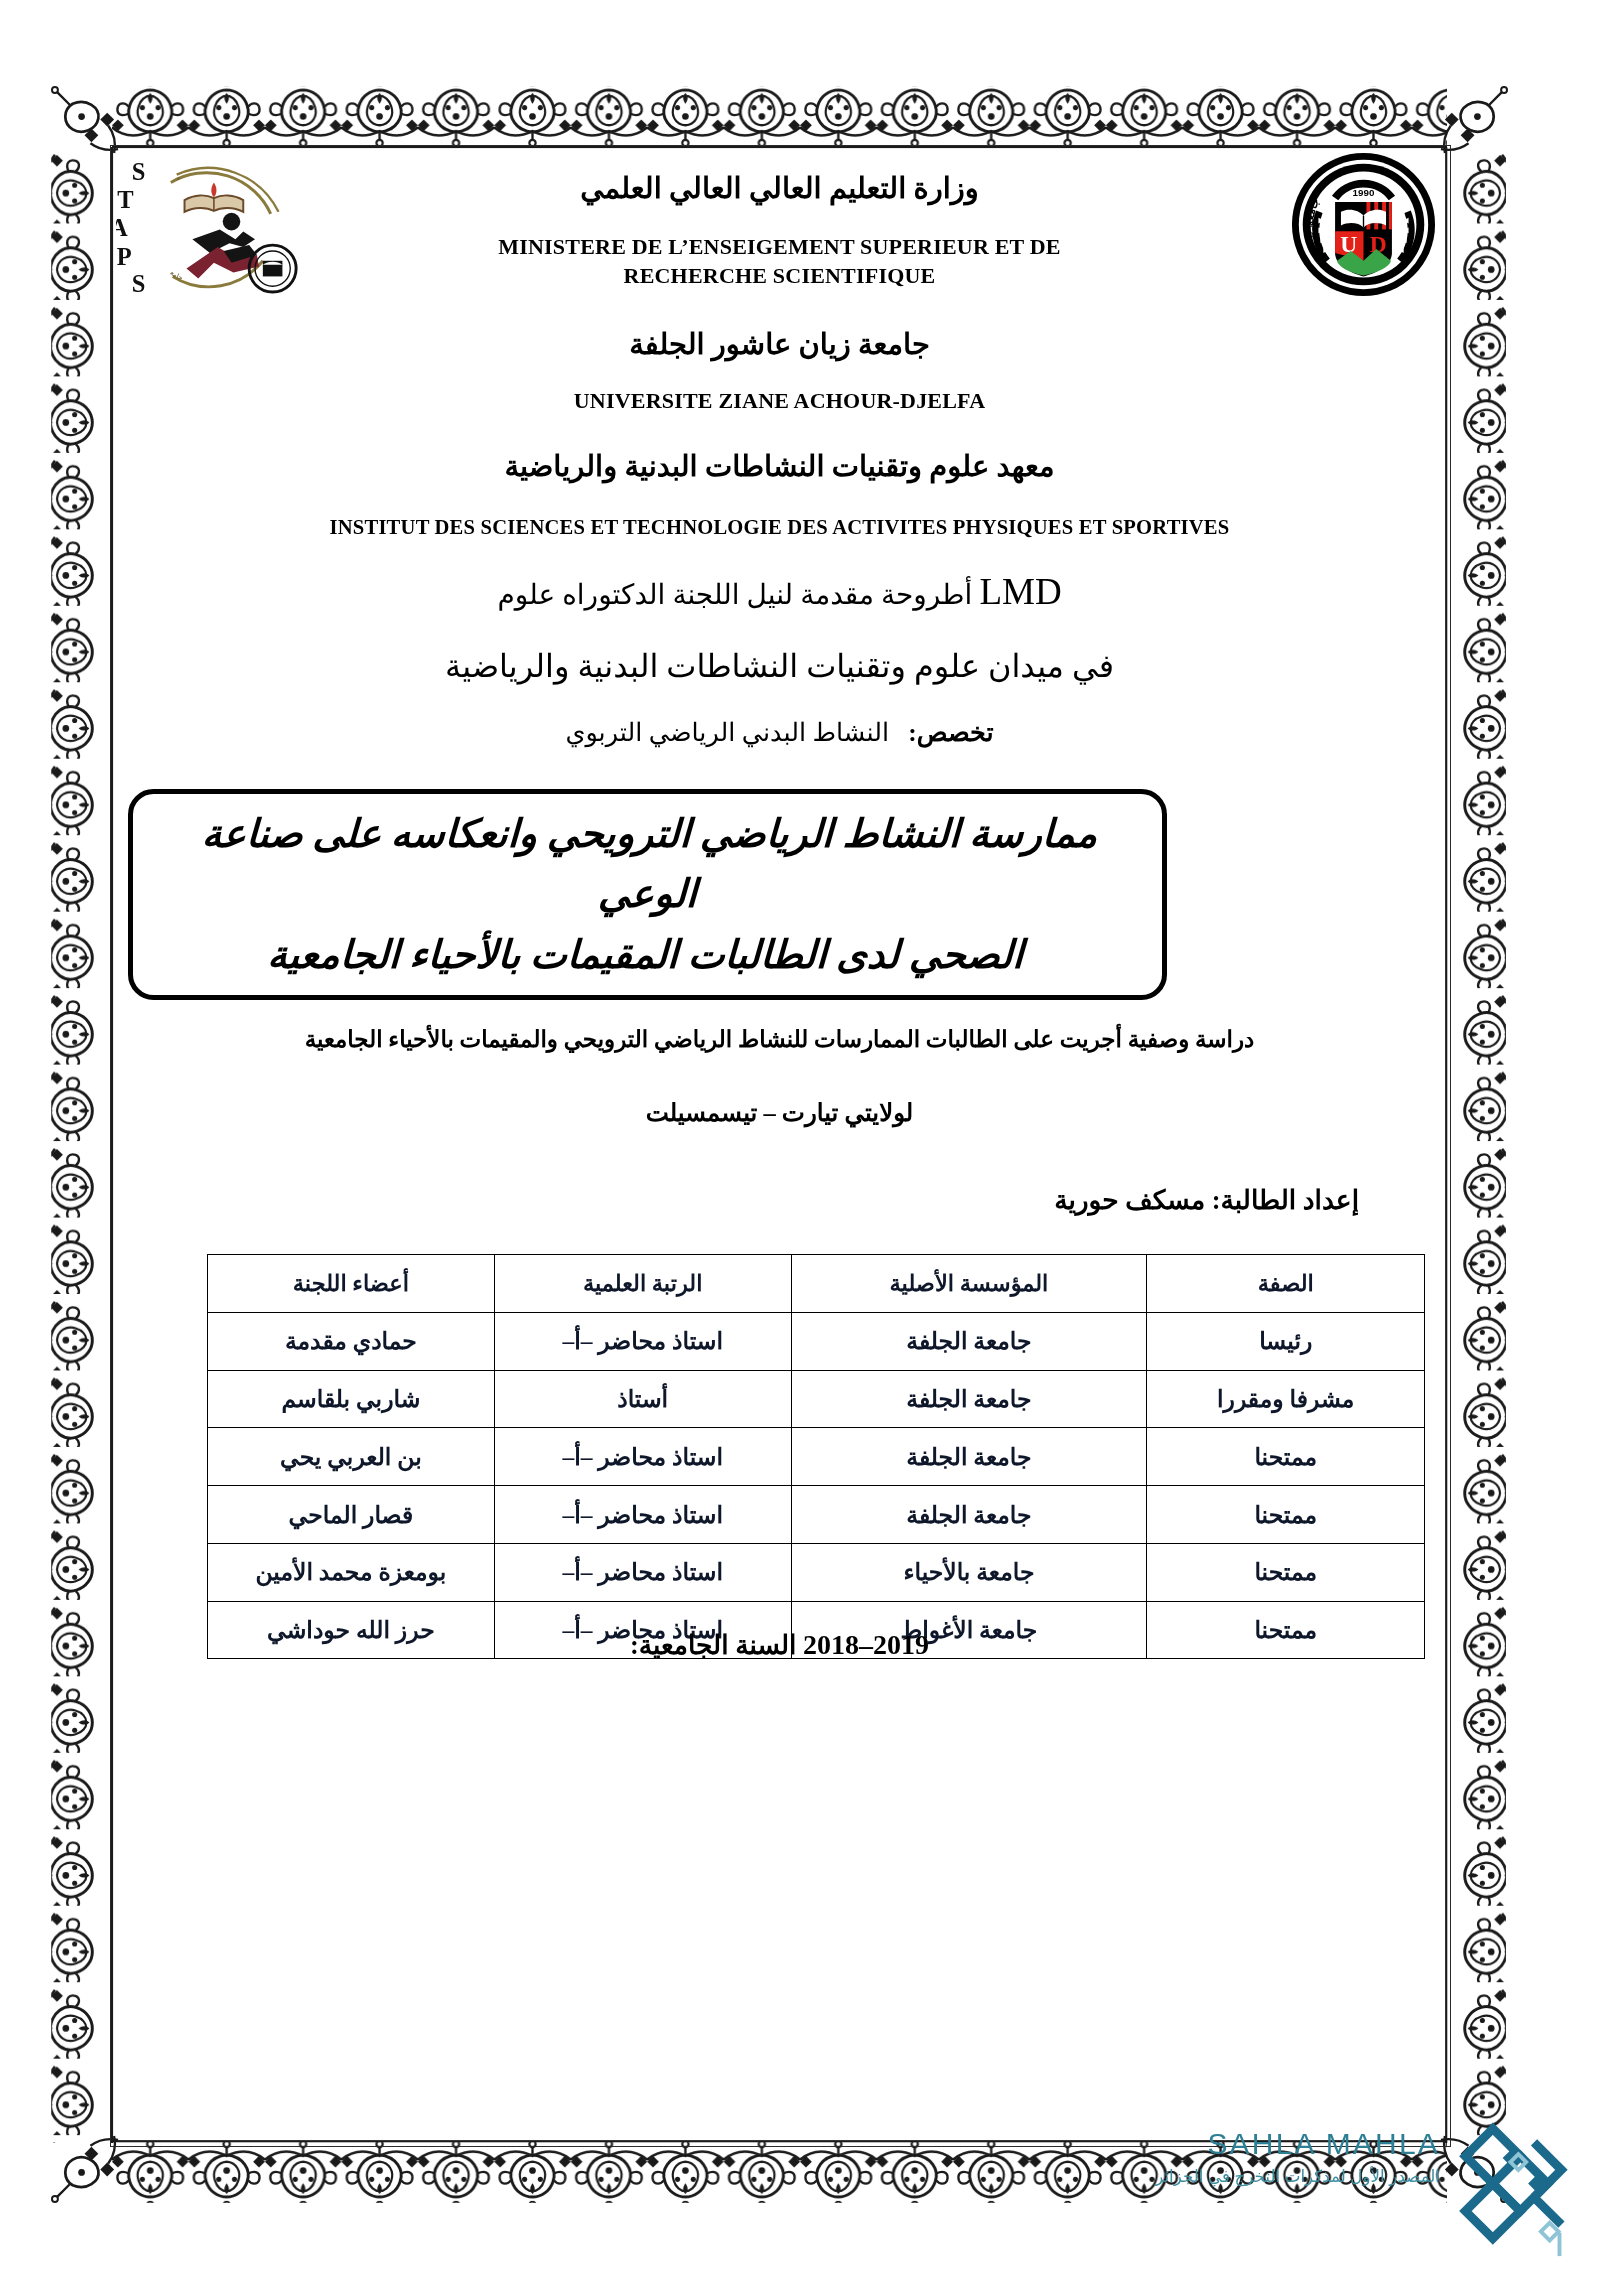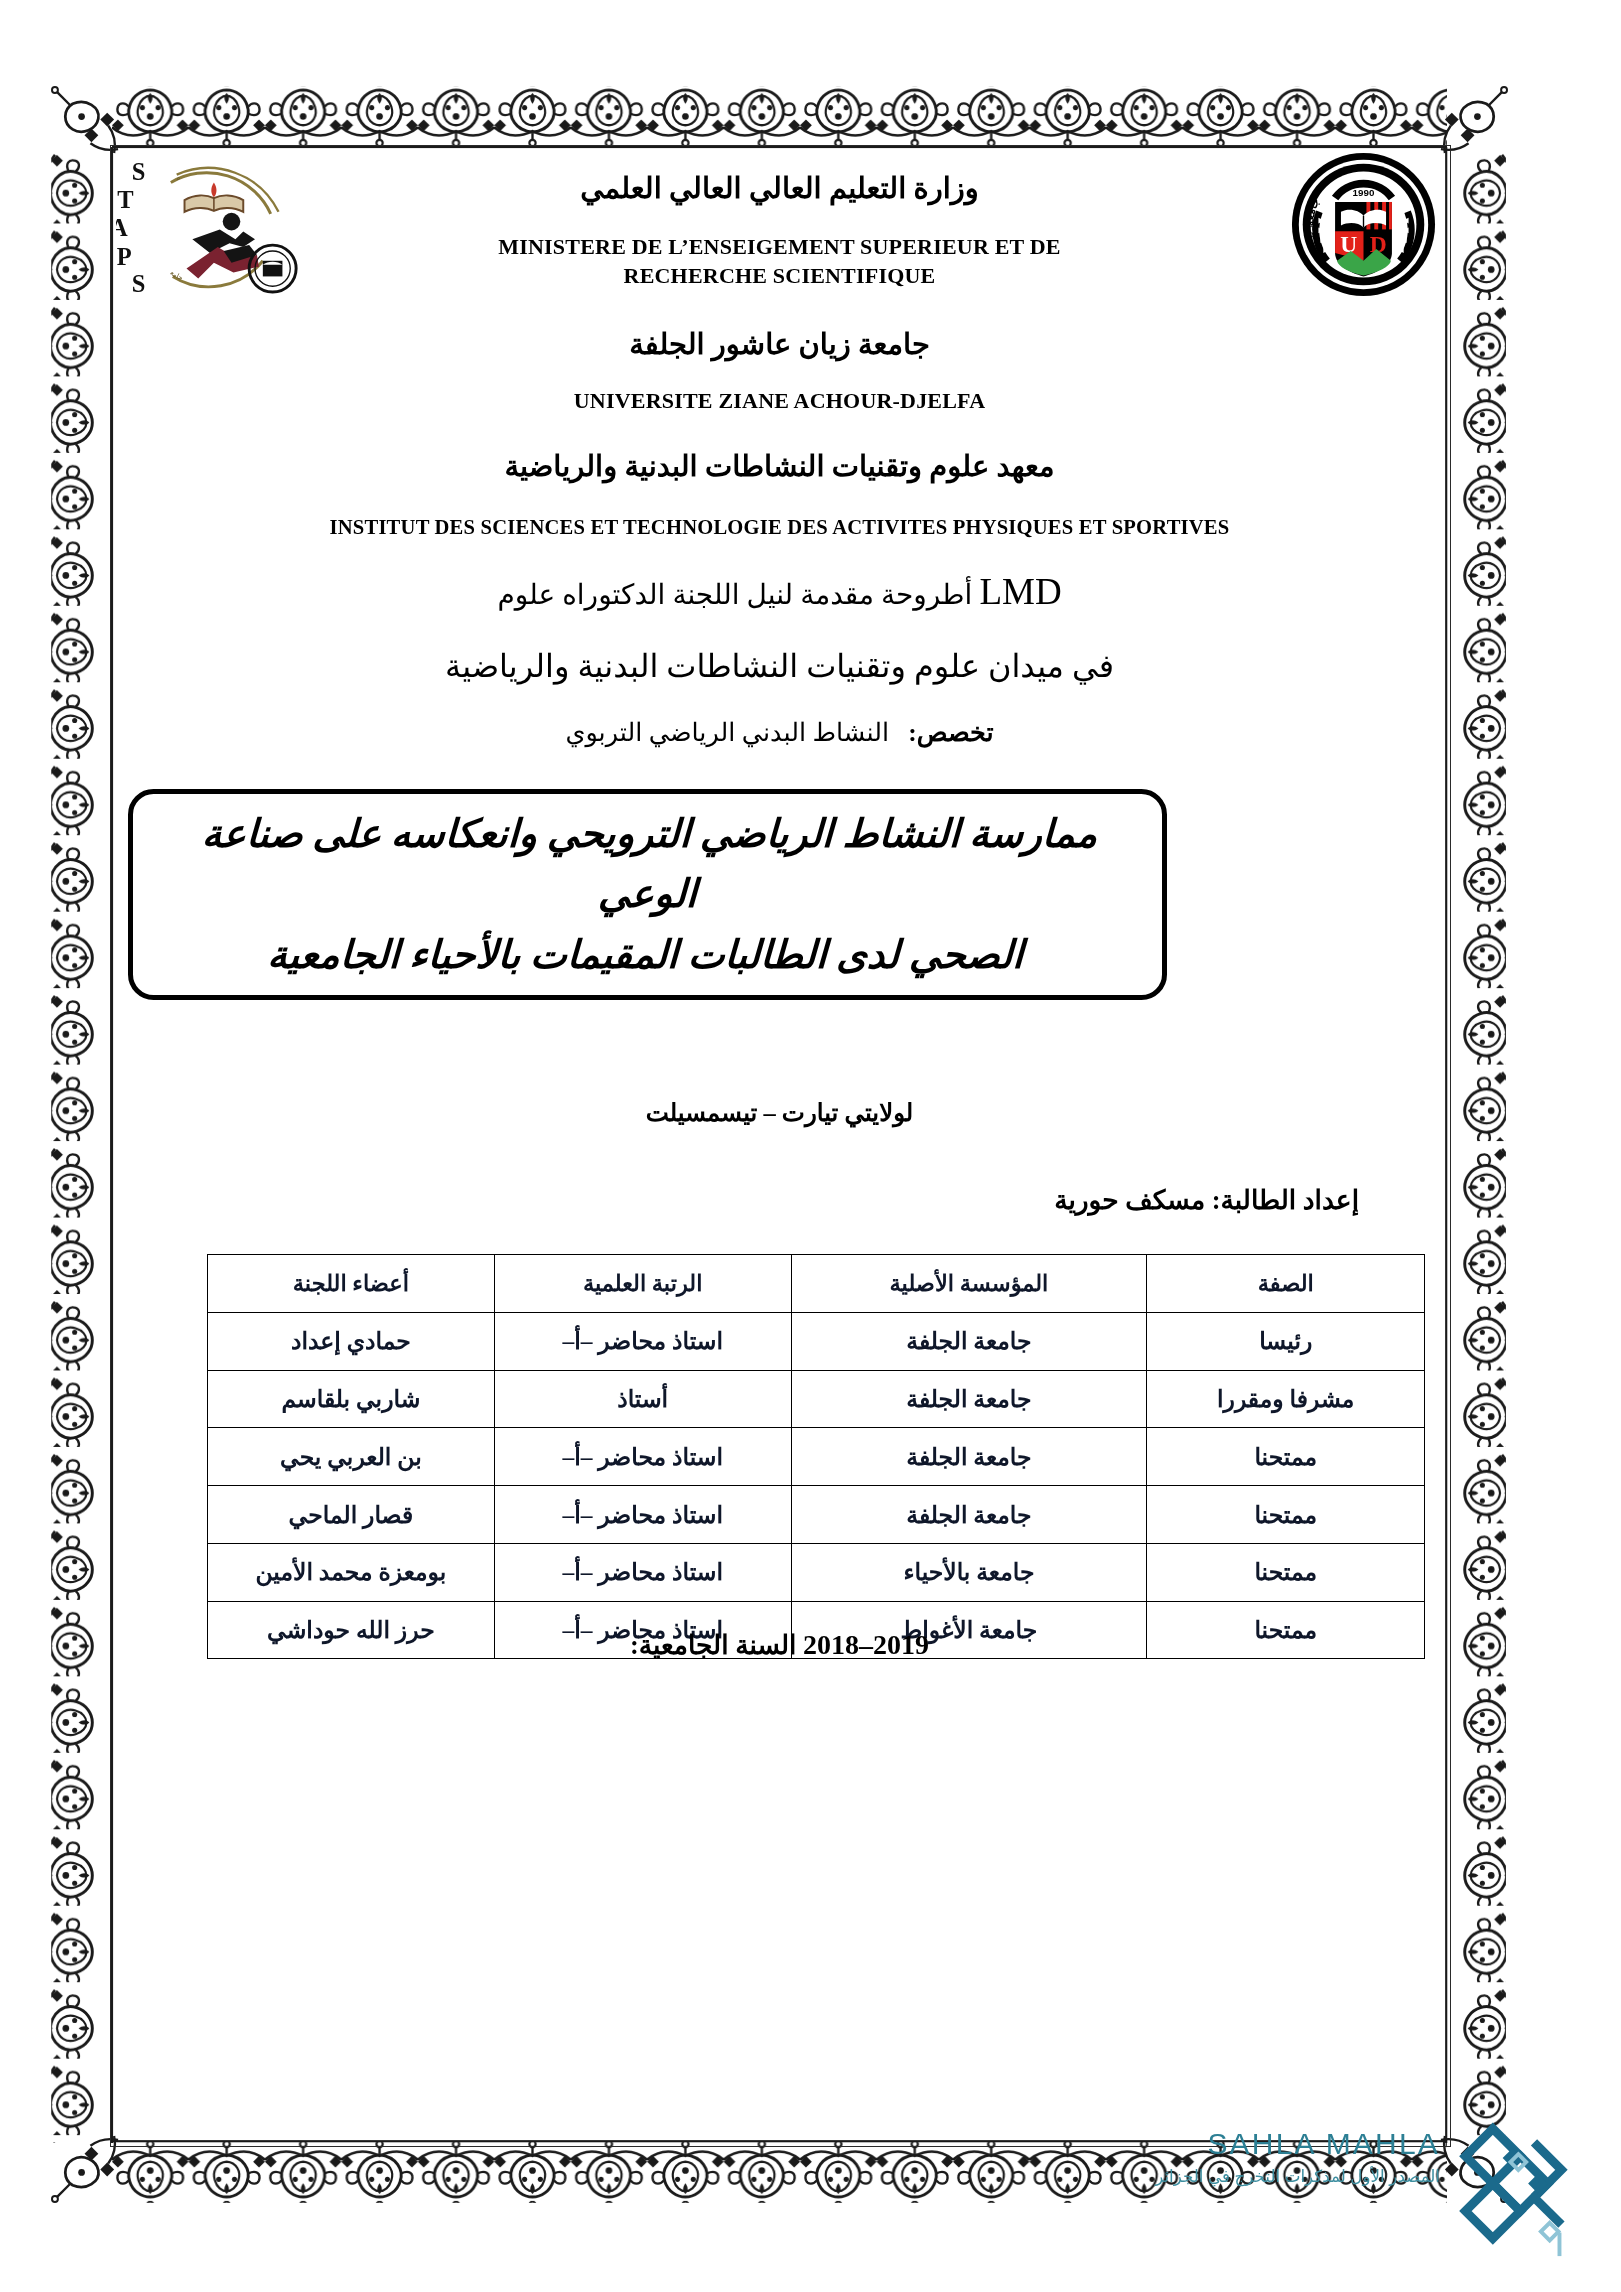--- a/index.html
+++ b/index.html
@@ -533,37 +533,38 @@
       <span>النشاط البدني الرياضي التربوي</span>
     </div>
 
     <div id="title-box">
       <div id="title-text">
         <div>ممارسة النشاط الرياضي الترويحي وانعكاسه على صناعة الوعي</div>
         <div>الصحي لدى الطالبات المقيمات بالأحياء الجامعية</div>
       </div>
     </div>
 
+    <div id="sub-desc">دراسة وصفية أجريت على الطالبات الممارسات للنشاط الرياضي الترويحي والمقيمات بالأحياء الجامعية</div>
     <div id="sub-region">لولايتي تيارت – تيسمسيلت</div>
 
     <div id="author-line">إعداد الطالبة: مسكف حورية</div>
 
     <table id="committee-table">
       <tbody id="committee-body">
           <tr class="hdr-row">
             <td class="c0">الصفة</td>
             <td class="c1">المؤسسة الأصلية</td>
             <td class="c2">الرتبة العلمية</td>
             <td class="c3">أعضاء اللجنة</td>
           </tr>
           <tr>
             <td class="c0">رئيسا</td>
             <td class="c1">جامعة الجلفة</td>
             <td class="c2">استاذ محاضر –أ–</td>
-            <td class="c3">حمادي إعداد</td>
+            <td class="c3">حمادي مقدمة</td>
           </tr>
           <tr>
             <td class="c0">مشرفا ومقررا</td>
             <td class="c1">جامعة الجلفة</td>
             <td class="c2">أستاذ</td>
             <td class="c3">شاربي بلقاسم</td>
           </tr>
           <tr>
             <td class="c0">ممتحنا</td>
             <td class="c1">جامعة الجلفة</td>

